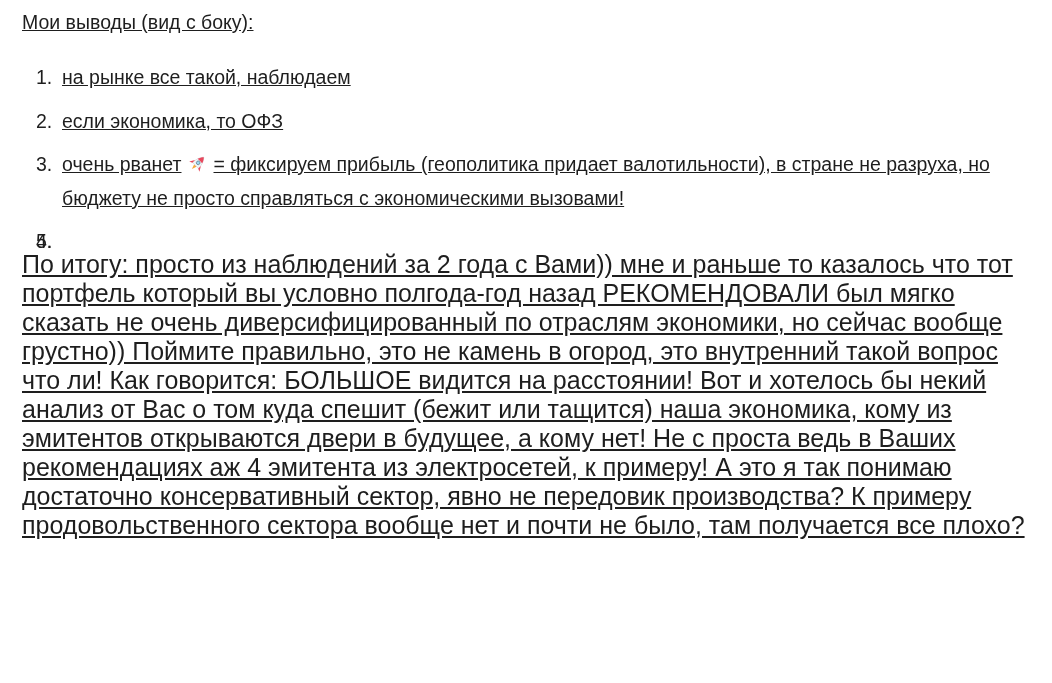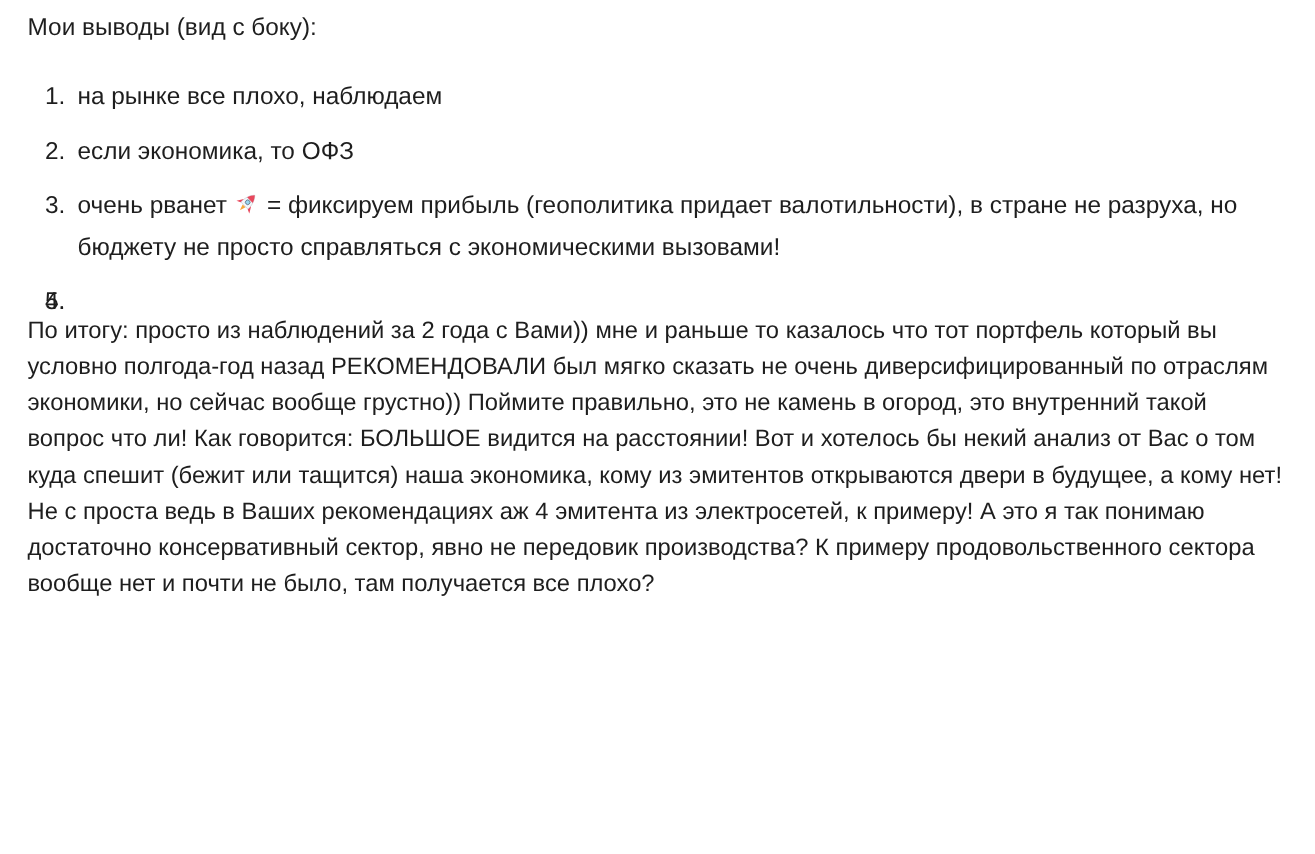--- a/index.html
+++ b/index.html
@@ -13,20 +13,21 @@
     overflow: hidden;
     font-family: "Liberation Sans", "DejaVu Sans", sans-serif;
     color: #1e1e1e;
     -webkit-font-smoothing: antialiased;
   }
   .page {
     box-sizing: border-box;
     width: 1052px;
     height: 683px;
     padding: 8px 24px 12px 22px;
+    text-decoration: underline;
   }
   .doc-title {
     font-size: 19.5px;
     line-height: 28px;
     font-weight: 400;
     margin: 0;
   }
   ol.conclusions {
     list-style: none;
     margin: 27px 0 0 0;
@@ -43,37 +44,37 @@
     position: absolute;
     left: 14px;
     top: 0;
   }
   .rocket {
     display: inline-block;
     vertical-align: -4px;
     margin: 0 6px 0 4px;
   }
   .closing {
-    font-size: 19px;
+    font-size: 25px;
     line-height: 29px;
     margin: 37px 0 0 0;
   }
 </style>
 </head>
 <body>
 
 <div class="page">
 
   <p class="doc-title">Мои выводы (вид с боку):</p>
 
   <ol class="conclusions">
 
     <li>
       <span class="num">1.</span>
-      <span>на рынке все плохо, наблюдаем</span>
+      <span>на рынке все такой, наблюдаем</span>
     </li>
 
     <li>
       <span class="num">2.</span>
       <span>если экономика, то ОФЗ</span>
     </li>
 
     <li>
       <span class="num">3.</span>
       <span>очень рванет</span><span class="rocket"><svg width="22" height="22" viewBox="0 0 32 32" aria-hidden="true">

